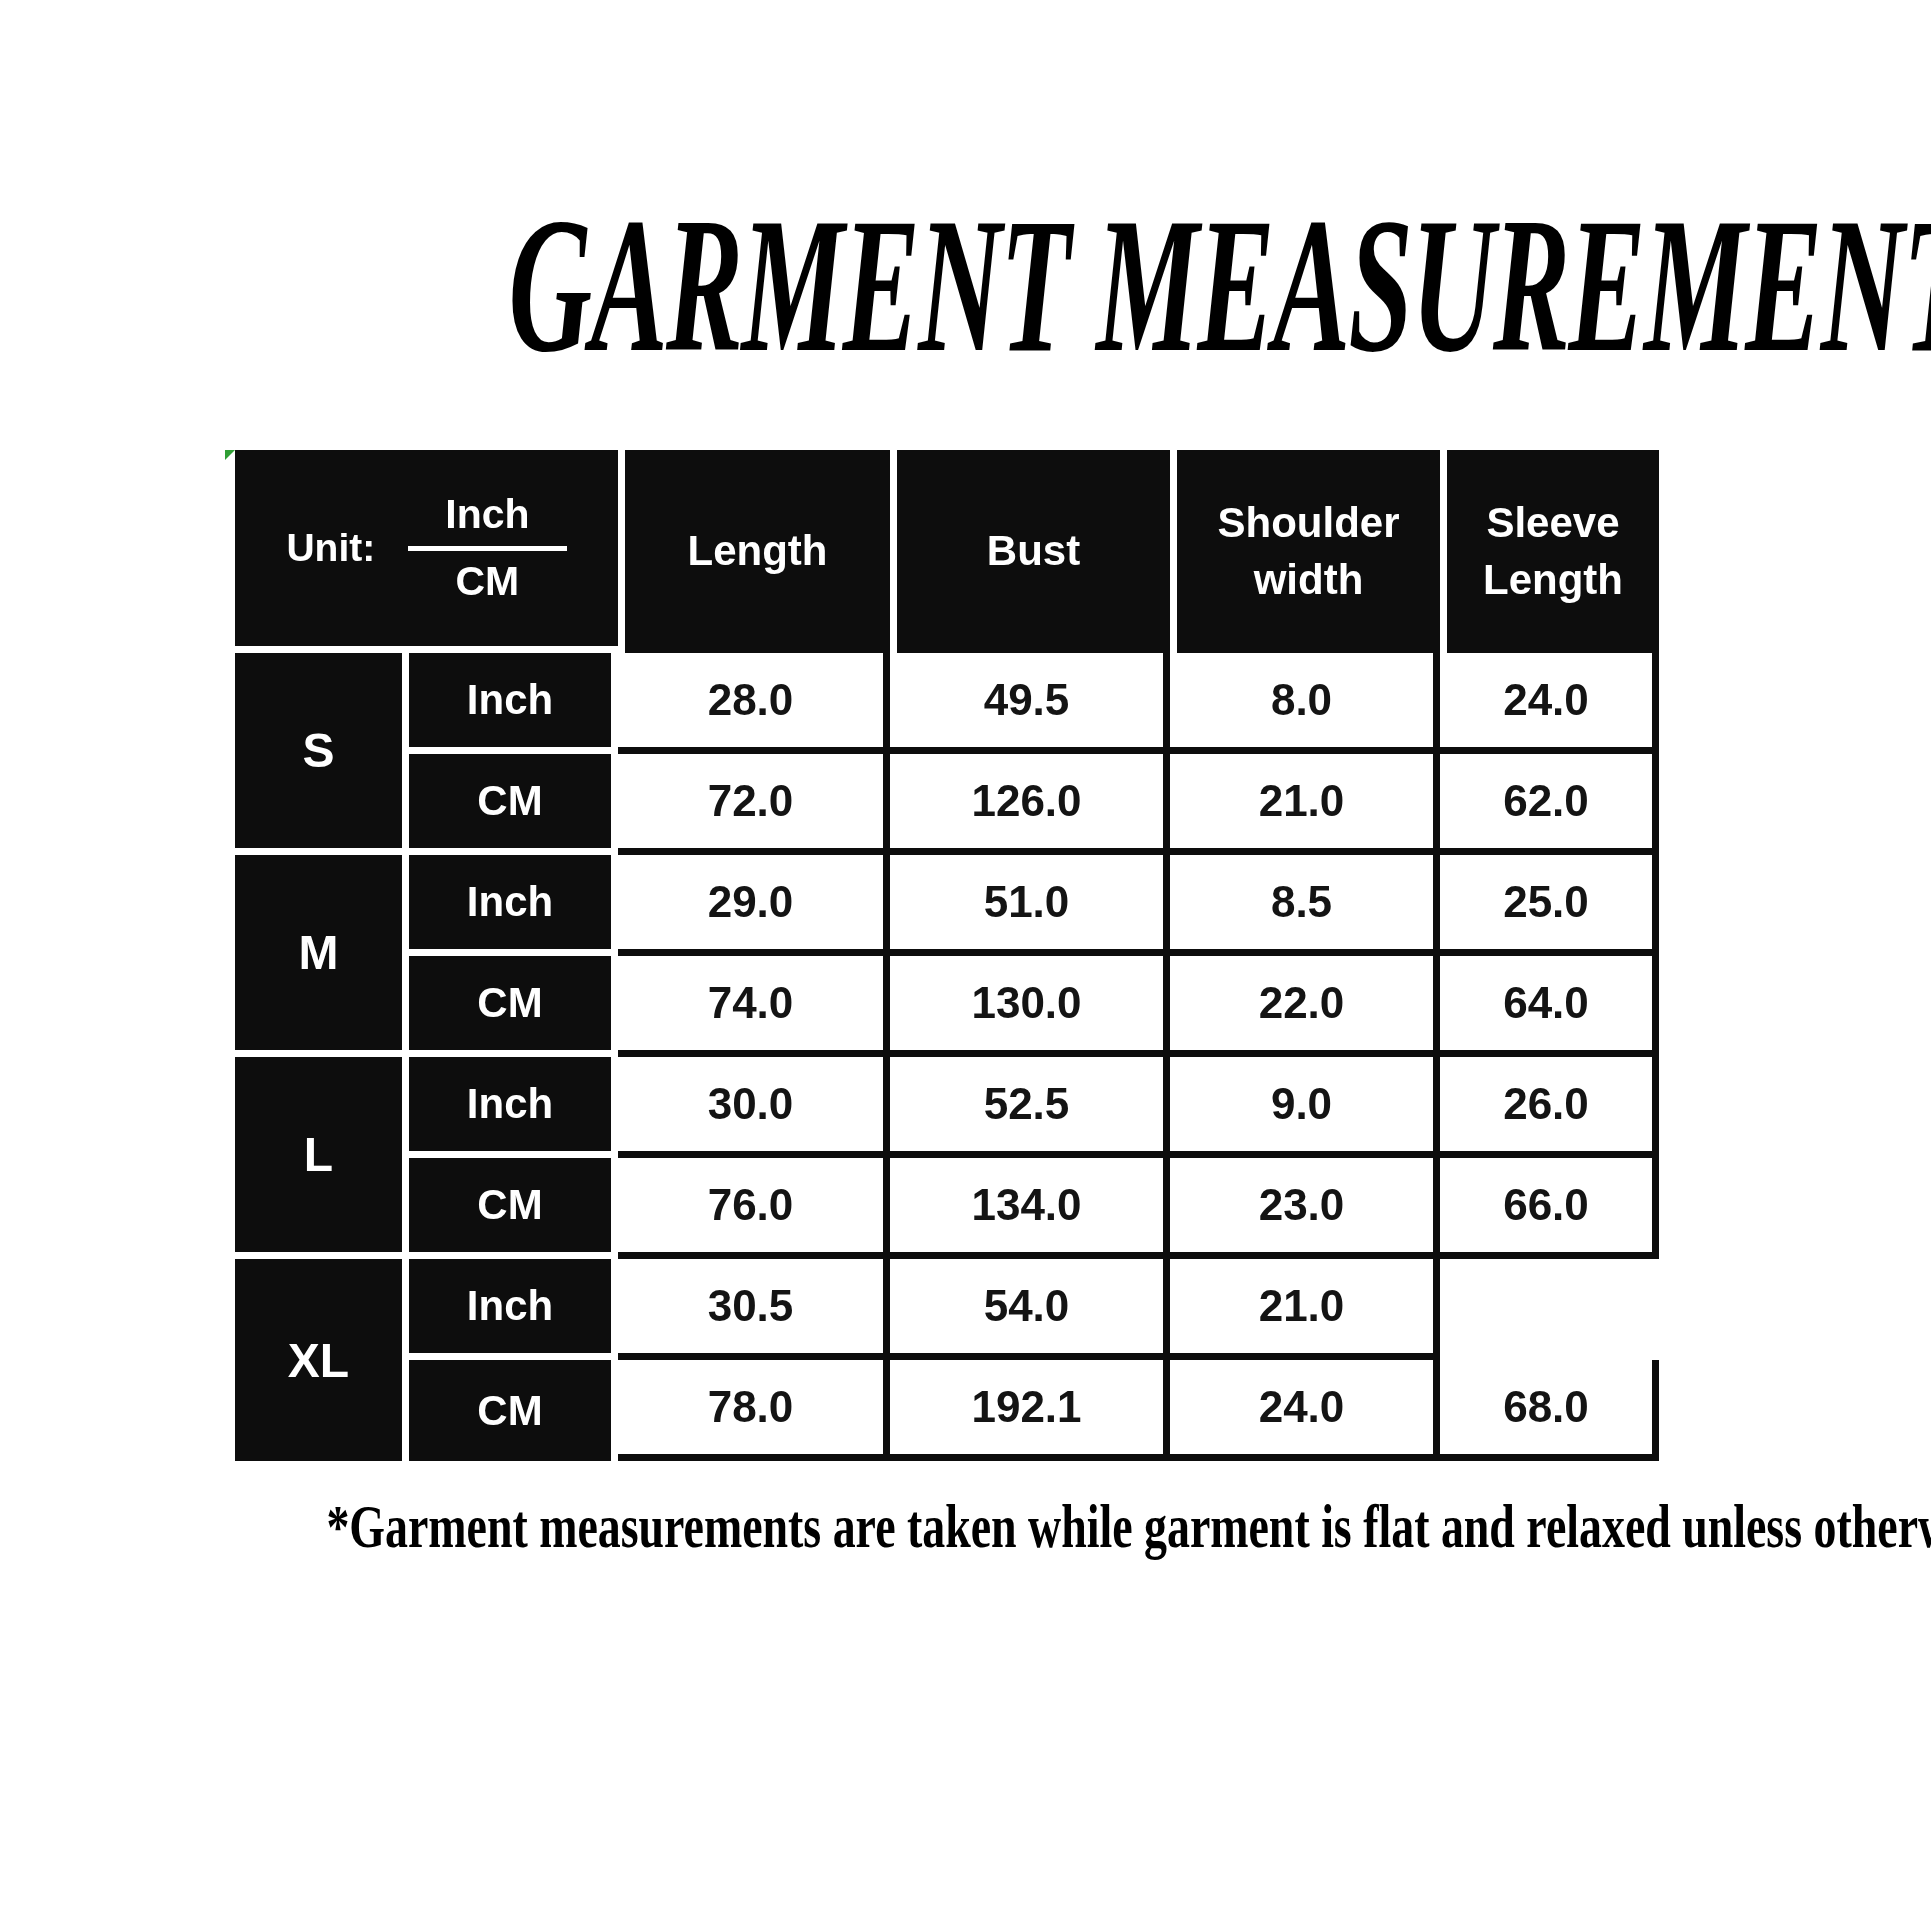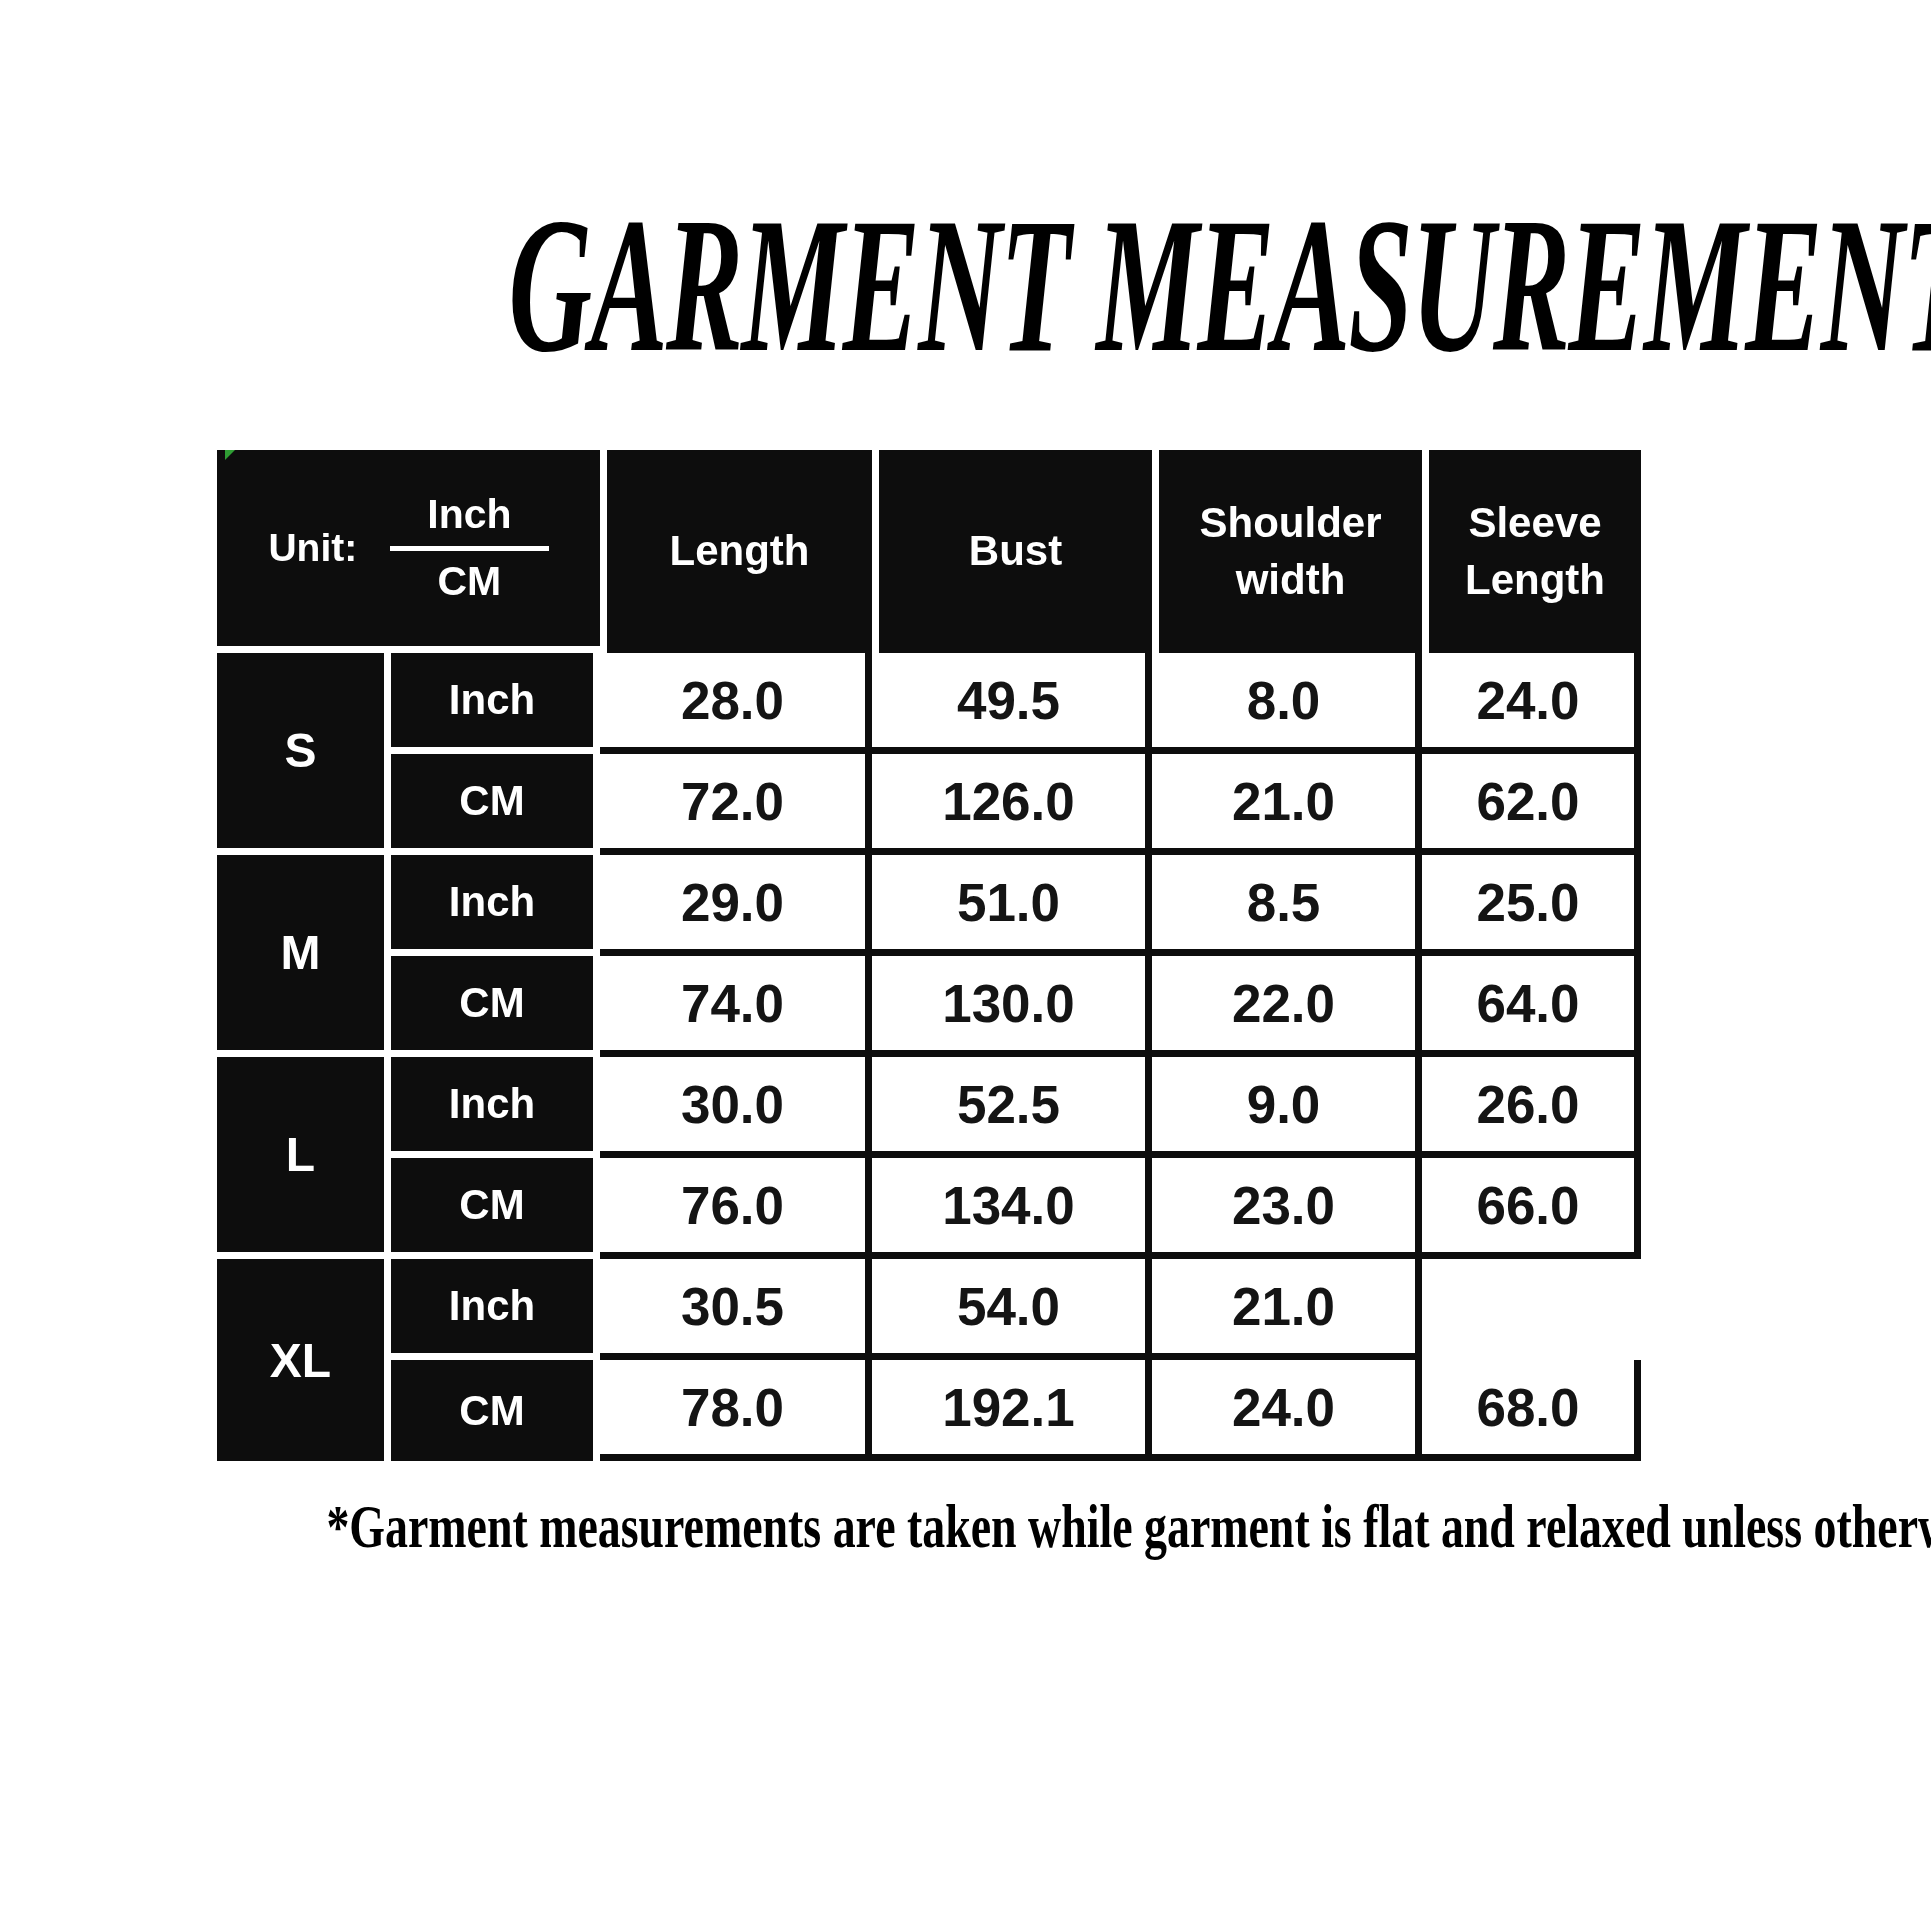--- a/index.html
+++ b/index.html
@@ -36,21 +36,21 @@
     letter-spacing: -2.9px;
     color: #000000;
     white-space: nowrap;
     transform: scaleX(0.60);
     transform-origin: 50% 50%;
   }
 
   
   .gtable {
     position: absolute;
-    left: 217px;
+    left: 235px;
     top: 450px;
     display: grid;
     grid-template-columns: 174px 209px 272px 280px 270px 219px;
     grid-template-rows: 203px repeat(8, 101px);
     background: #ffffff;
   }
   .gtable > div { box-sizing: border-box; }
 
   .blackcell {
     background: #0d0d0d;
@@ -100,21 +100,21 @@
   }
   .u-cell.sep { border-bottom: 7.7px solid #ffffff; }
 
   .d-cell {
     background: #ffffff;
     color: #141414;
     display: flex;
     align-items: center;
     justify-content: center;
     font-weight: bold;
-    font-size: 53px;
+    font-size: 44px;
     border-right: 7.7px solid #0d0d0d;
     border-bottom: 7.7px solid #0d0d0d;
   }
 
   
   .corner-mark {
     position: absolute;
     left: 225px;
     top: 450px;
     width: 0;

